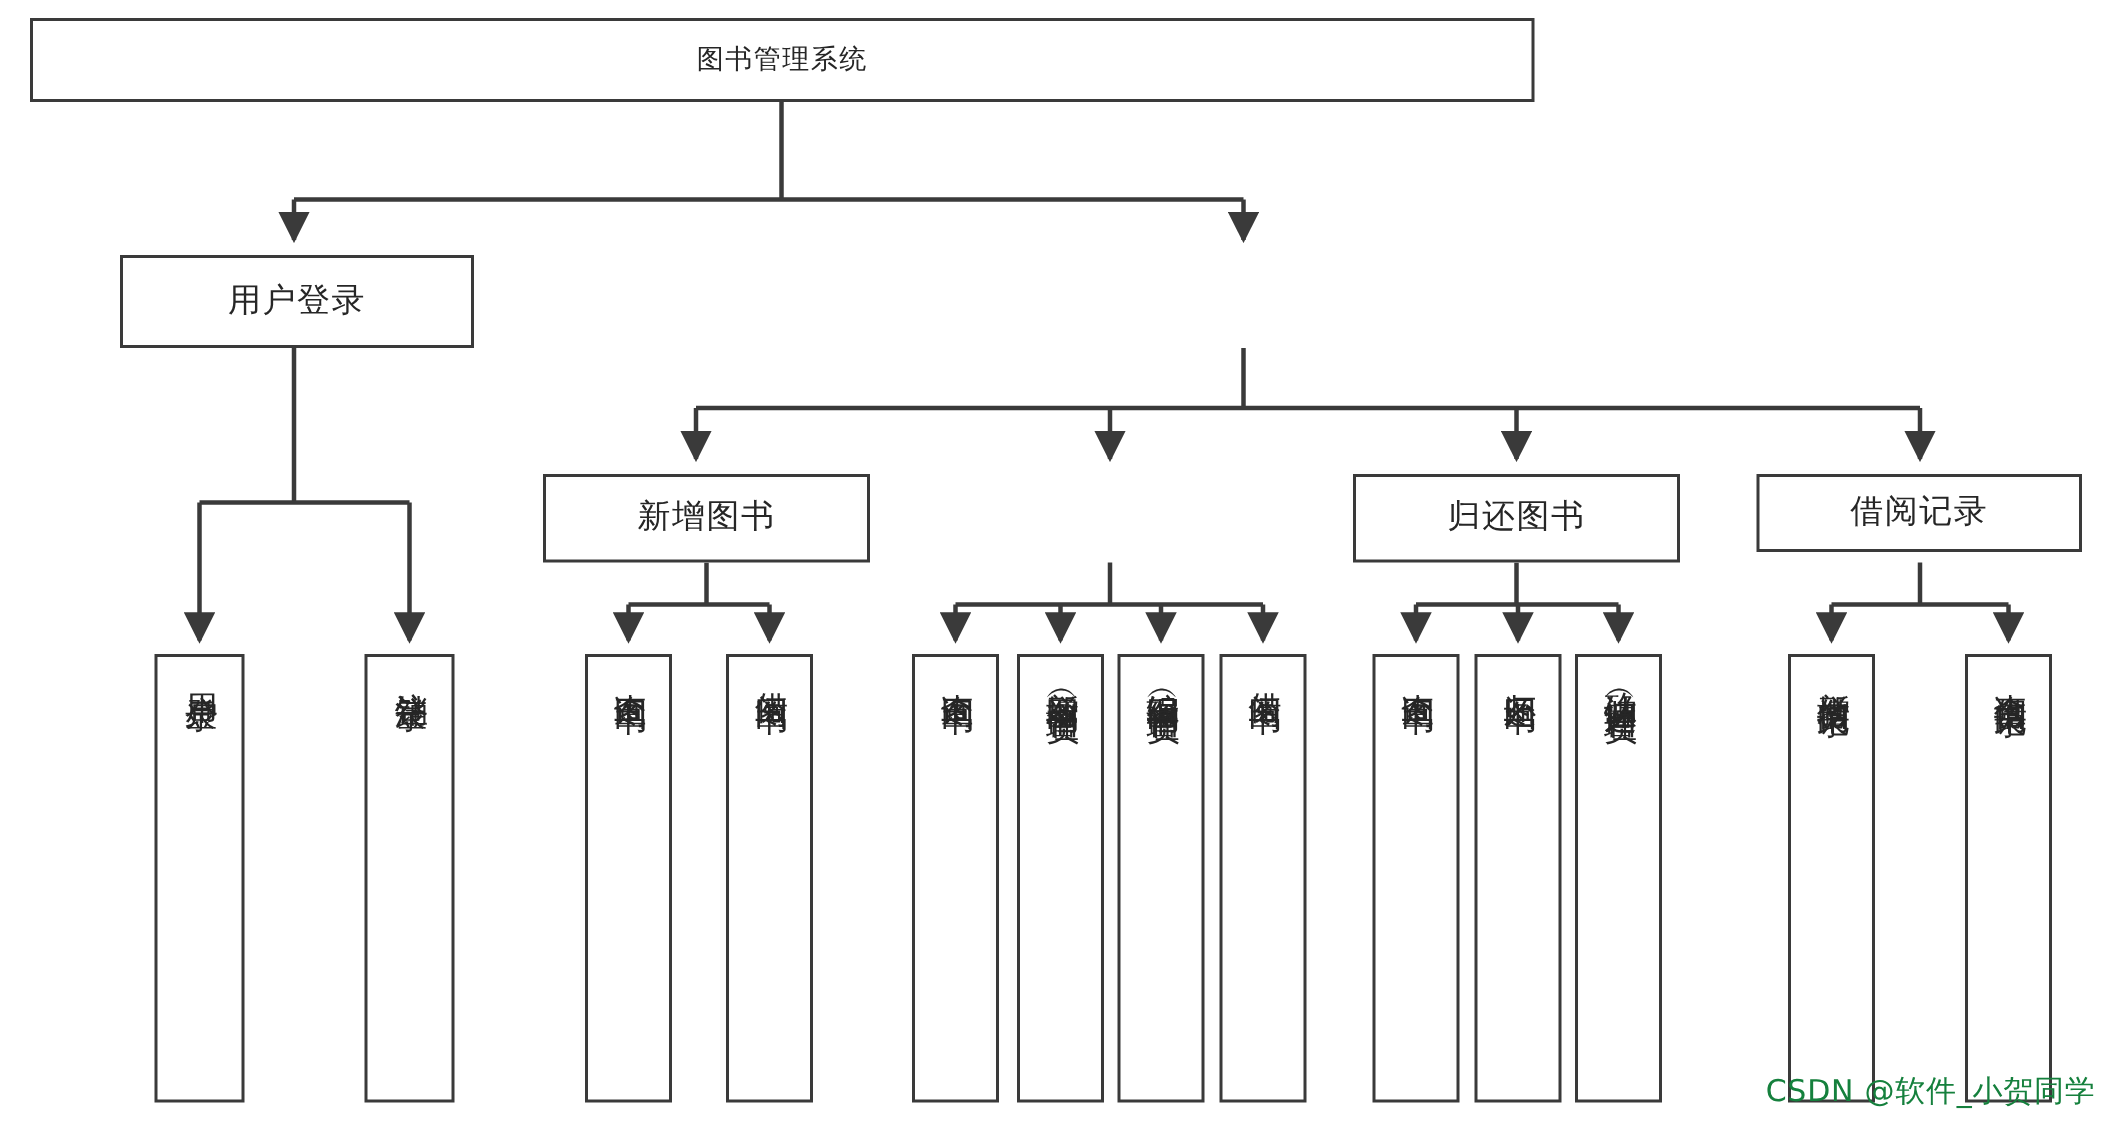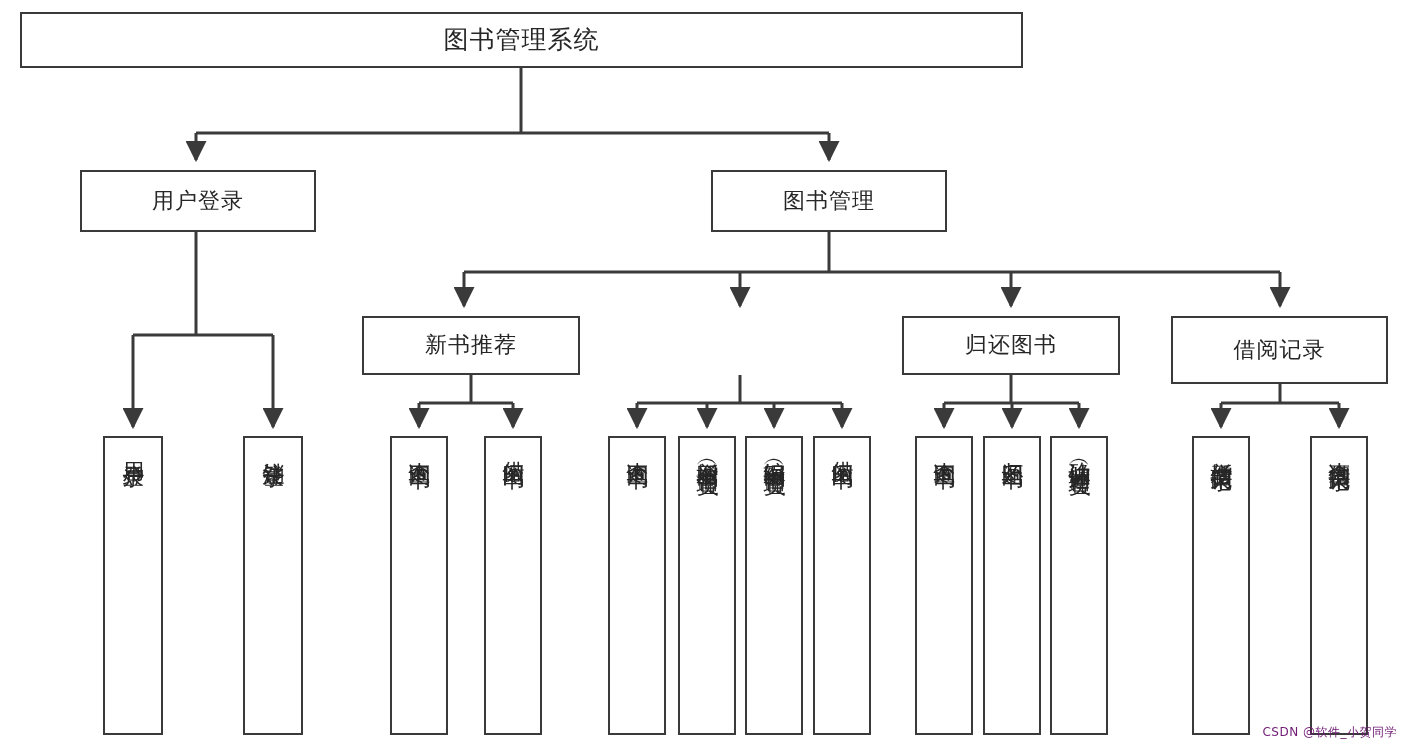--- a/index.html
+++ b/index.html
@@ -40,42 +40,42 @@
   .node .label {
     display: block;
     text-align: center;
     line-height: 1.12;
     letter-spacing: 1px;
   }
   .node-h .label {
     font-size: 22px;
   }
   .node-root .label {
-    font-size: 25px;
+    font-size: 18px;
     text-align: right;
   }
   .node-v {
     align-items: flex-start;
     padding-top: 6px;
   }
   .node-v .label {
     writing-mode: vertical-rl;
     text-orientation: upright;
     font-size: 22px;
     line-height: 1.22;
     letter-spacing: 2px;
     white-space: nowrap;
     margin: 0 auto;
   }
   #watermark {
     position: absolute;
     right: 8px;
     bottom: 6px;
-    font-size: 12px;
-    color: #701a75;
+    font-size: 20px;
+    color: #15803d;
     letter-spacing: 0.5px;
     z-index: 3;
     white-space: nowrap;
     font-family: "DejaVu Sans", "Liberation Sans", sans-serif;
   }
 </style>
 </head>
 <body>
 
 <div id="diagram-root">
@@ -130,31 +130,28 @@
     </g>
   </svg>
 
   <div class="node node-h node-root" style="left:20px; top:12px; width:1003px; height:56px;">
     <span class="label">图书管理系统</span>
   </div>
 
   <div class="node node-h" style="left:80px; top:170px; width:236px; height:62px;">
     <span class="label">用户登录</span>
   </div>
-  <div class="node node-h" style="left:711px; top:170px; width:236px; height:62px;">
-    <span class="label">图书管理</span>
-  </div>
 
   <div class="node node-h" style="left:362px; top:316px; width:218px; height:59px;">
-    <span class="label">新书推荐</span>
+    <span class="label">新增图书</span>
   </div>
   <div class="node node-h" style="left:902px; top:316px; width:218px; height:59px;">
     <span class="label">归还图书</span>
   </div>
-  <div class="node node-h" style="left:1171px; top:316px; width:217px; height:68px;">
+  <div class="node node-h" style="left:1171px; top:316px; width:217px; height:52px;">
     <span class="label">借阅记录</span>
   </div>
 
   <div class="node node-v" style="left:103px; top:436px; width:60px; height:299px;">
     <span class="label">用户登录</span>
   </div>
   <div class="node node-v" style="left:243px; top:436px; width:60px; height:299px;">
     <span class="label">注销登录</span>
   </div>
 

